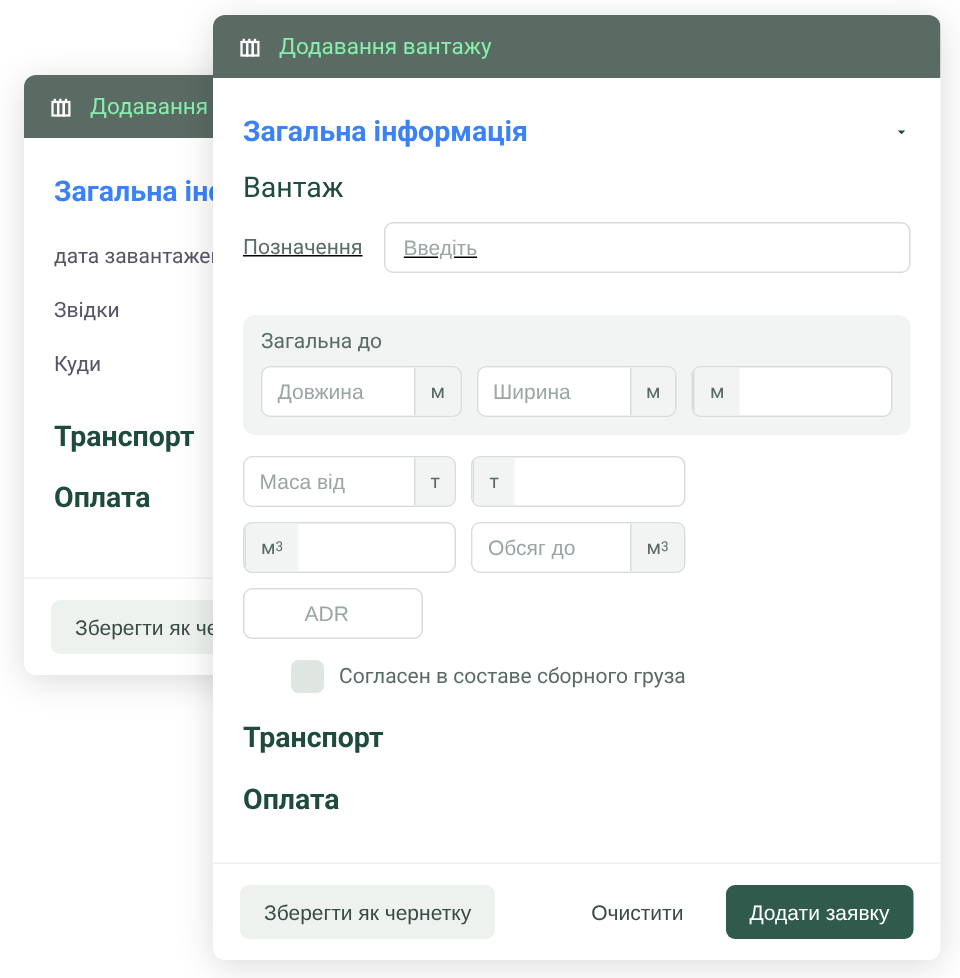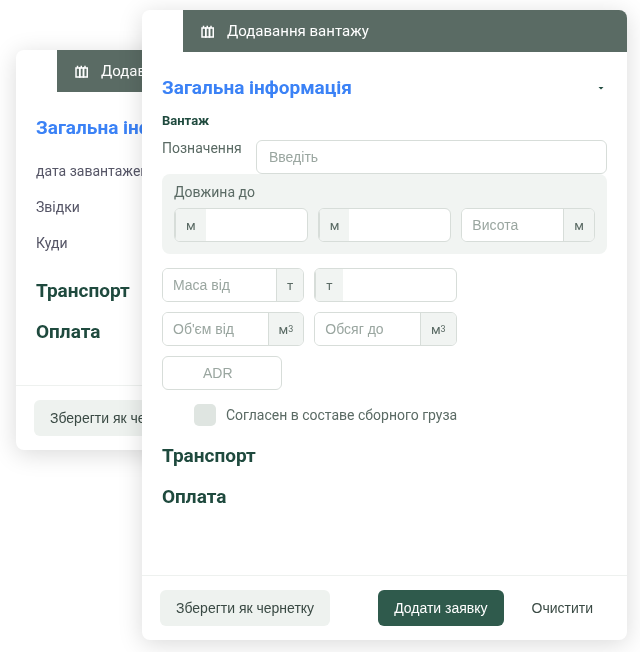--- a/index.html
+++ b/index.html
@@ -31,26 +31,25 @@
 
 .modal-front {
   left: 142px;
   top: 10px;
   width: 485px;
   height: 630px;
 }
 
 .modal-header {
   background: #5a6b64;
-  color: #ffffff;
+  color: #86efac;
   display: flex;
   gap: 10px;
   padding: 12px 16px;
   font-size: 15px;
-  margin-left: 41px;
 }
 
 .cargo-icon {
   display: inline-flex;
 }
 
 .modal-body {
   padding: 16px 20px;
   flex: 1;
   overflow: hidden;
@@ -68,38 +67,39 @@
 
 .section-title {
   color: #1f4a3e;
   font-size: 19px;
   font-weight: 700;
   margin: 18px 0 10px 0;
 }
 
 .section-sub {
   color: #1f4a3e;
-  font-size: 13px;
-  font-weight: 700;
+  font-size: 19px;
+  font-weight: 400;
   margin: 12px 0 12px 0;
 }
 
 .chev { color:#1f4a3e; }
 
 .back-row {
   color: #556;
   font-size: 14px;
   padding: 10px 0;
 }
 
 .field-row {
   display: flex;
-  align-items: flex-start;
+  align-items: center;
   gap: 14px;
-  margin-bottom: 0;
+  margin-bottom: 28px;
+  text-decoration: underline;
 }
 .field-label {
   width: 80px;
   color: #5a6a64;
   font-size: 14px;
 }
 .text-input {
   flex: 1;
   border: 1px solid #d7ddd9;
   border-radius: 6px;
@@ -257,49 +257,49 @@
     </div>
 
     <div class="section-sub">Вантаж</div>
 
     <div class="field-row">
       <div class="field-label">Позначення</div>
       <input class="text-input" placeholder="Введіть" style="">
     </div>
 
     <div class="group-box">
-      <div class="group-title">Довжина до</div>
+      <div class="group-title">Загальна до</div>
       <div class="triple-row">
         <div class="unit-field">
+          <input placeholder="Довжина" style="">
+          <span class="unit">м</span>
+        </div>
+        <div class="unit-field">
+          <input placeholder="Ширина" style="">
           <span class="unit">м</span>
         </div>
         <div class="unit-field">
           <span class="unit">м</span>
         </div>
-        <div class="unit-field">
-          <input placeholder="Висота" style="">
-          <span class="unit">м</span>
-        </div>
       </div>
     </div>
 
     <div class="pair-row">
       <div class="unit-field">
         <input placeholder="Маса від" style="">
         <span class="unit">т</span>
       </div>
       <div class="unit-field">
         <span class="unit">т</span>
       </div>
       <div style="flex:1"></div>
     </div>
 
     <div class="pair-row">
       <div class="unit-field">
-        <input placeholder="Об'єм від" style="">
         <span class="unit">
             <span>м</span>
             <sup>3</sup>
           </span>
       </div>
       <div class="unit-field">
         <input placeholder="Обсяг до" style="">
         <span class="unit">
             <span>м</span>
             <sup>3</sup>
@@ -317,16 +317,16 @@
       <span>Согласен в составе сборного груза</span>
     </div>
 
     <div class="section-title">Транспорт</div>
     <div class="section-title">Оплата</div>
   </div>
 
   <div class="modal-footer">
     <button class="btn btn-light">Зберегти як чернетку</button>
     <div class="spacer"></div>
+    <button class="btn btn-ghost">Очистити</button>
     <button class="btn btn-primary">Додати заявку</button>
-    <button class="btn btn-ghost">Очистити</button>
   </div>
 </div>
 
 </body></html>

